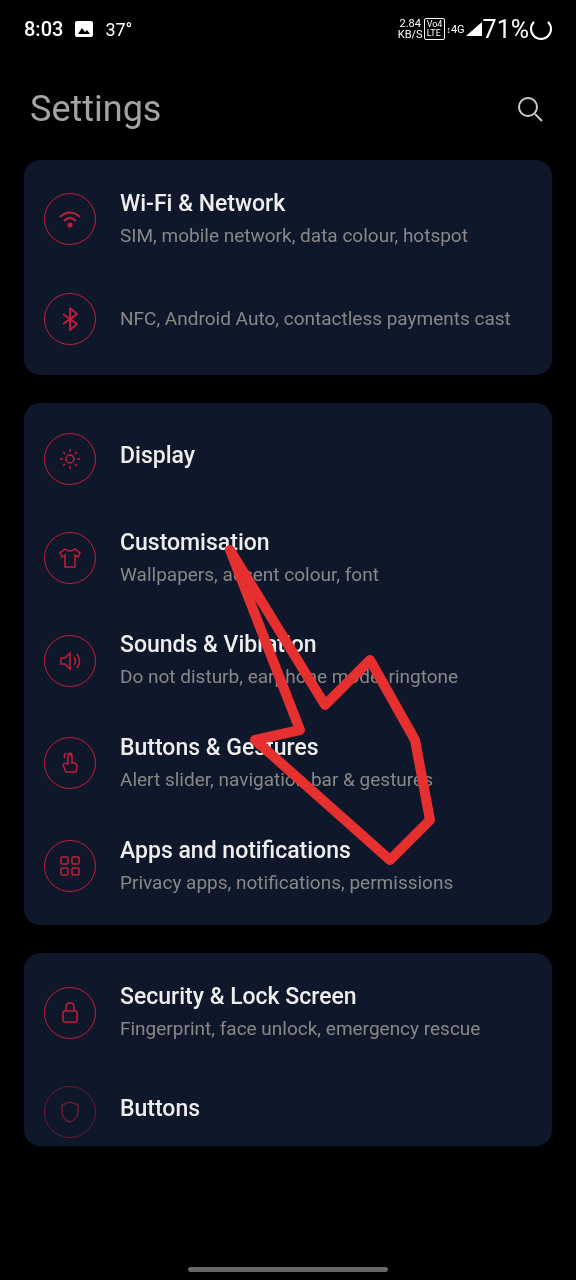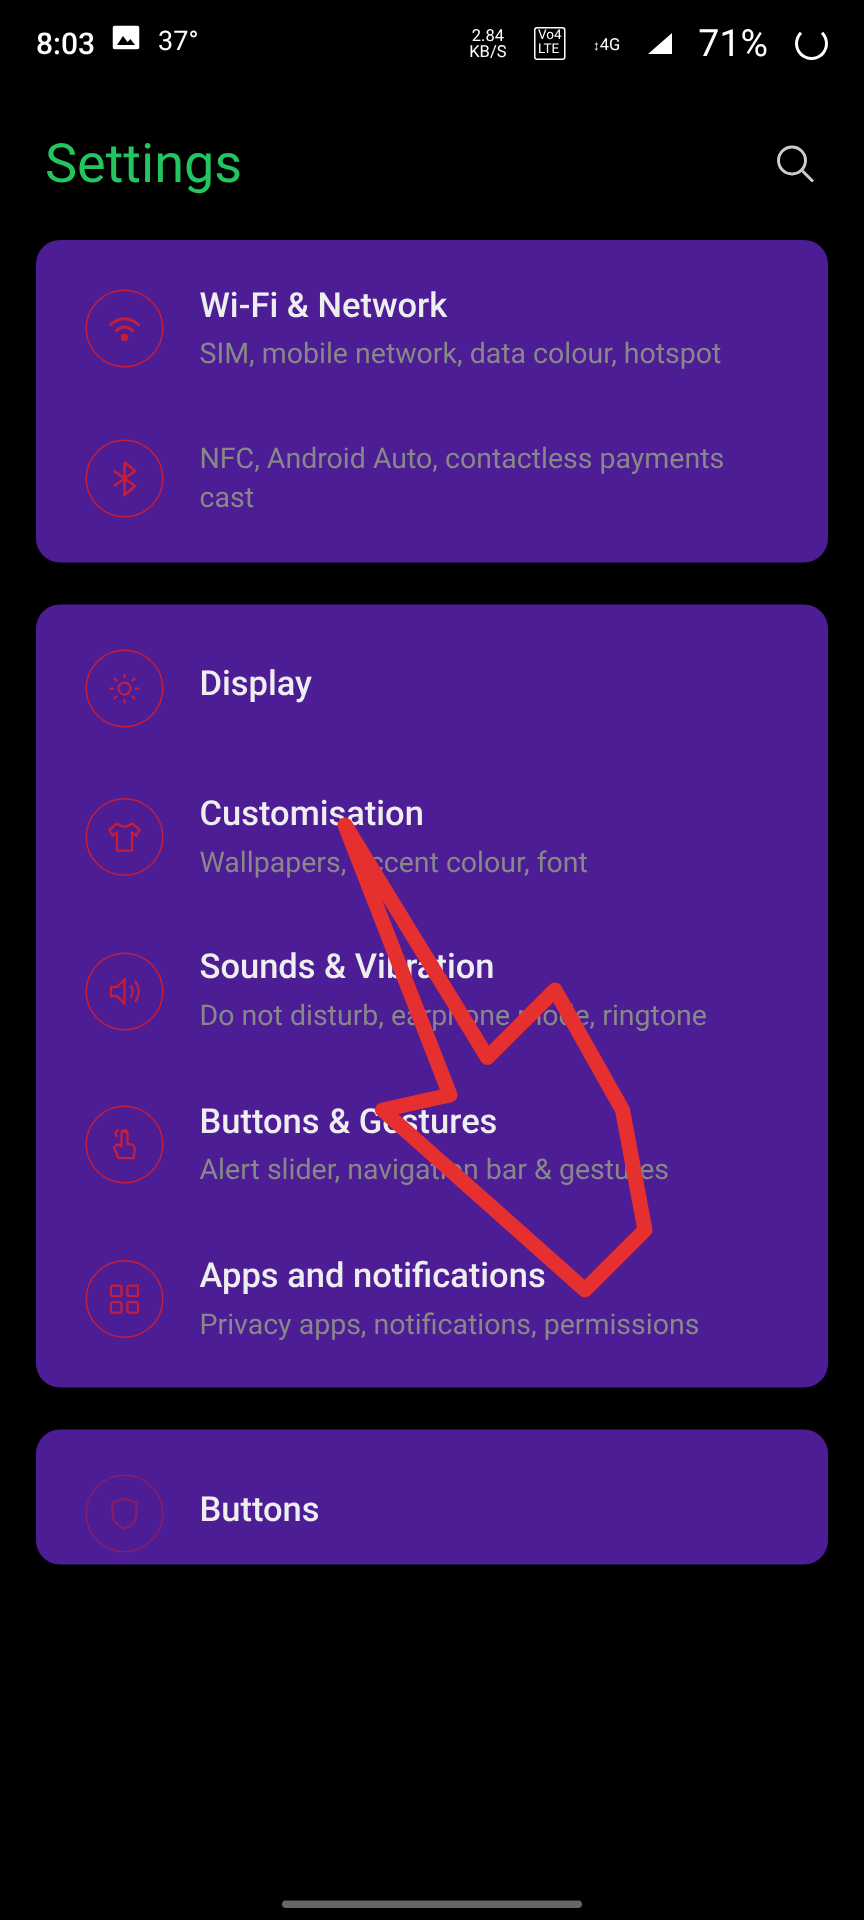--- a/index.html
+++ b/index.html
@@ -15,27 +15,27 @@
     .status-bar {
       display: flex;
       justify-content: space-between;
       align-items: center;
       padding: 10px 24px 0 24px;
       height: 48px;
       font-size: 20px;
     }
     .status-left {
       display: flex;
-      align-items: flex-start;
+      align-items: center;
       gap: 12px;
     }
     .status-right {
       display: flex;
       align-items: center;
-      gap: 18px;
+      gap: 1px;
     }
     .time { font-weight: 500; }
     .temp { font-size: 18px; }
     .net-speed { font-size: 11px; line-height: 1; text-align: center; }
     .lte-badge {
       border: 1.5px solid #fff;
       font-size: 9px;
       padding: 1px 2px;
       line-height: 1;
       border-radius: 2px;
@@ -44,36 +44,36 @@
     .battery-pct { font-size: 25px; }
     .header {
       display: flex;
       justify-content: space-between;
       align-items: center;
       padding: 40px 30px 30px 30px;
     }
     .header-title {
       font-size: 36px;
       font-weight: 400;
-      color: #22c55e;
+      color: #a3a3a3;
     }
     .search-btn {
       width: 32px;
       height: 32px;
       display: flex;
       align-items: center;
       justify-content: center;
     }
     .content {
       padding: 0 24px;
     }
     .card {
-      background: #4c1d95;
+      background: #0f172a;
       border-radius: 16px;
-      padding: 8px 13px;
+      padding: 8px 0;
       margin-bottom: 28px;
     }
     .item {
       display: flex;
       align-items: center;
       padding: 22px 20px;
       gap: 24px;
     }
     .icon-circle {
       width: 52px;
@@ -265,20 +265,32 @@
           </svg>
       </div>
       <div class="item-text">
         <div class="item-title">Apps and notifications</div>
         <div class="item-subtitle">Privacy apps, notifications, permissions</div>
       </div>
     </div>
   </div>
 
   <div class="card">
+    <div class="item">
+      <div class="icon-circle">
+        <svg width="20" height="24" viewBox="0 0 20 24" stroke="#c41e3a" stroke-width="1.5" fill="none">
+            <rect x="3" y="10" width="14" height="11" rx="2"></rect>
+            <path d="M6 10 L6 6 Q6 2 10 2 Q14 2 14 6 L14 10"></path>
+          </svg>
+      </div>
+      <div class="item-text">
+        <div class="item-title">Security &amp; Lock Screen</div>
+        <div class="item-subtitle">Fingerprint, face unlock, emergency rescue</div>
+      </div>
+    </div>
     <div class="item" style="padding-bottom:0;">
       <div class="icon-circle" style="opacity:0.5;">
         <svg width="20" height="24" viewBox="0 0 20 24" stroke="#c41e3a" stroke-width="1.5" fill="none">
             <path d="M10 2 L18 5 L18 12 Q18 19 10 22 Q2 19 2 12 L2 5 Z"></path>
           </svg>
       </div>
       <div class="item-text">
         <div class="item-title">Buttons</div>
       </div>
     </div>

